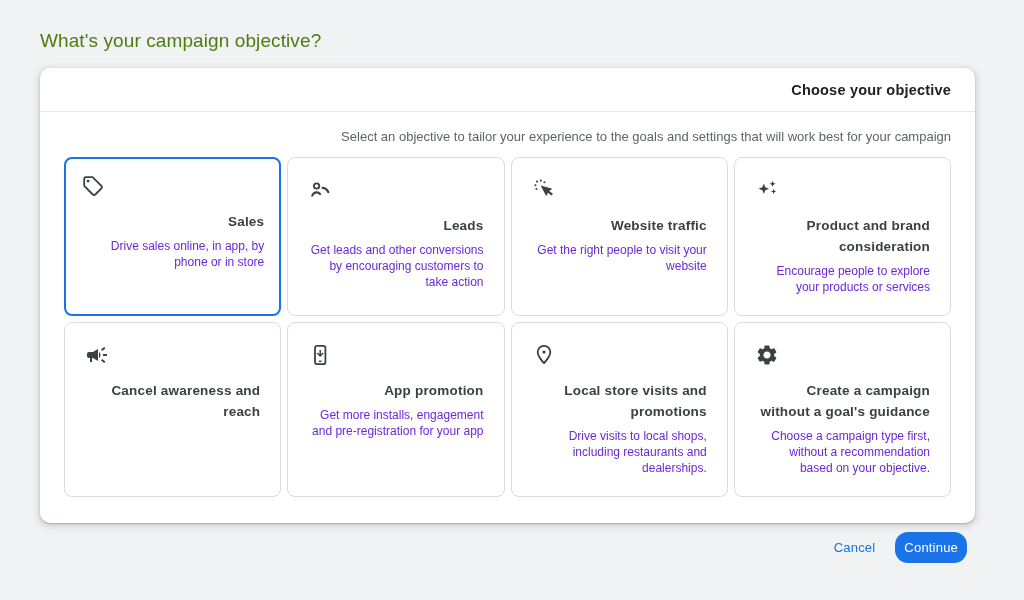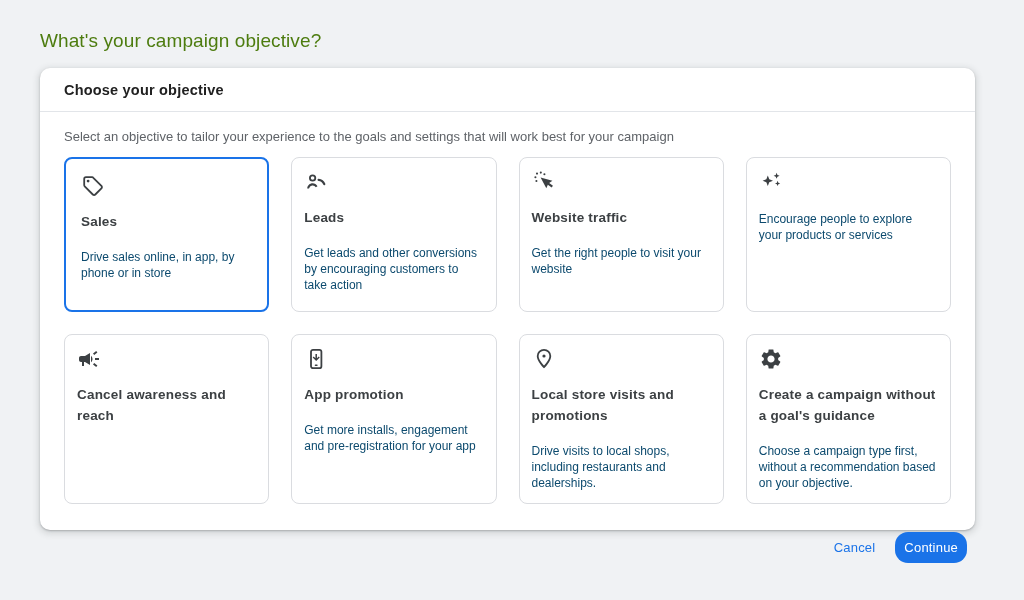--- a/index.html
+++ b/index.html
@@ -19,66 +19,67 @@
     letter-spacing: .1px;
   }
   .panel {
     position: absolute;
     left: 40px; top: 68px;
     width: 935px;
     background: #ffffff;
     border-radius: 10px;
     box-shadow: 0 1px 2px rgba(60,64,67,.3), 0 2px 6px 2px rgba(60,64,67,.15);
     padding-bottom: 26px;
+    text-align: right;
   }
   .panel-header {
     padding: 14px 24px 13px;
     font-size: 14.5px;
     font-weight: 700;
     color: #212121;
     border-bottom: 1px solid #e2e5e9;
     letter-spacing: .2px;
   }
   .panel-subtitle {
     padding: 17px 24px 0;
     font-size: 13px;
     color: #5f6368;
   }
   .objective-grid {
     margin: 13px 24px 0;
     display: grid;
     grid-template-columns: repeat(4, 1fr);
-    gap: 22px;
+    gap: 6px;
   }
   .card {
     border: 1px solid #dadce0;
     border-radius: 8px;
     background: #fff;
-    padding: 12px;
+    padding: 20px;
     min-height: 155px;
     cursor: pointer;
   }
   .card.selected {
     border: 2px solid var(--accent, #1a73e8);
     padding: 15px;
   }
   .card-icon { width: 24px; height: 24px; display: block; }
   .card-icon svg { width: 24px; height: 24px; display: block; }
   .card-title {
     margin-top: 13px;
     font-size: 13.5px;
     font-weight: 700;
     color: #3c4043;
     line-height: 21px;
     letter-spacing: .2px;
   }
   .card-desc {
-    margin-top: 17px;
+    margin-top: 6px;
     font-size: 12px;
-    color: #0c4a6e;
+    color: #6d28d9;
     line-height: 16px;
   }
   .footer-actions {
     position: absolute;
     top: 532px; right: 57px;
     display: flex;
     align-items: center;
     gap: 10px;
   }
   .btn {
@@ -147,20 +148,21 @@
     <div class="card-desc">Get the right people to visit your website</div>
   </div>
       <div class="card">
     <span class="card-icon">
           <svg viewBox="0 0 24 24" fill="#3c4043">
             <path d="M8.8 5.6l1.45 3.75 3.75 1.45-3.75 1.45L8.8 16l-1.45-3.75L3.6 10.8l3.75-1.45z"></path>
             <path d="M17.6 2.8l.85 2.15 2.15.85-2.15.85-.85 2.15-.85-2.15-2.15-.85 2.15-.85z"></path>
             <path d="M18.6 10.8l.75 1.85 1.85.75-1.85.75-.75 1.85-.75-1.85-1.85-.75 1.85-.75z"></path>
           </svg>
         </span>
+    <div class="card-title">Product and brand consideration</div>
     <div class="card-desc">Encourage people to explore your products or services</div>
   </div>
       <div class="card">
     <span class="card-icon">
           <svg viewBox="0 0 24 24" fill="#3c4043">
             <path d="M18 11v2h4v-2h-4zm-2 6.61c.96.71 2.21 1.65 3.2 2.39.4-.53.8-1.07 1.2-1.6-.99-.74-2.24-1.68-3.2-2.4-.4.54-.8 1.08-1.2 1.61zM20.4 5.6c-.4-.53-.8-1.07-1.2-1.6-.99.74-2.24 1.68-3.2 2.4.4.53.8 1.07 1.2 1.6.96-.72 2.21-1.65 3.2-2.4zM4 9c-1.1 0-2 .9-2 2v2c0 1.1.9 2 2 2h1v4h2v-4h1l5 3V6L8 9H4zm11.5 3c0-1.33-.58-2.53-1.5-3.35v6.69c.92-.81 1.5-2.02 1.5-3.34z"></path>
           </svg>
         </span>
     <div class="card-title">Cancel awareness and reach</div>
   </div>

